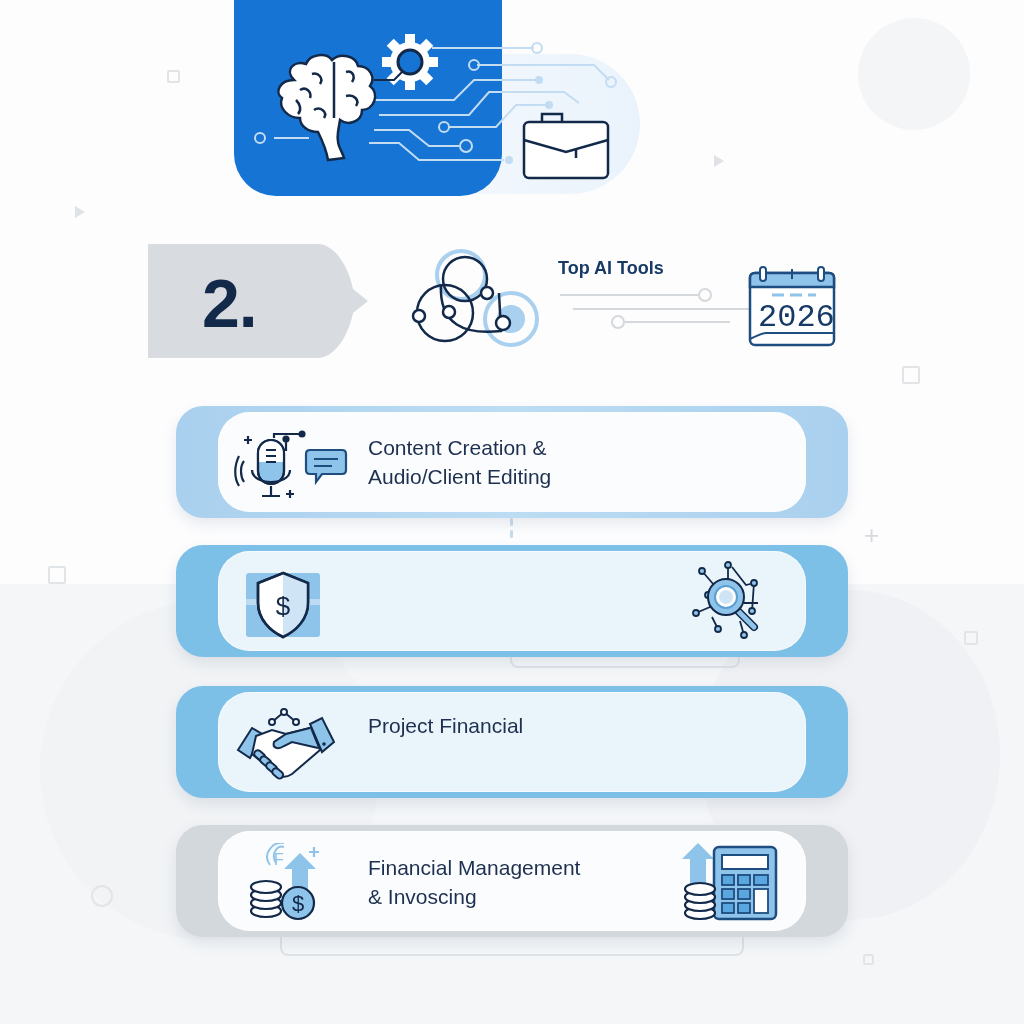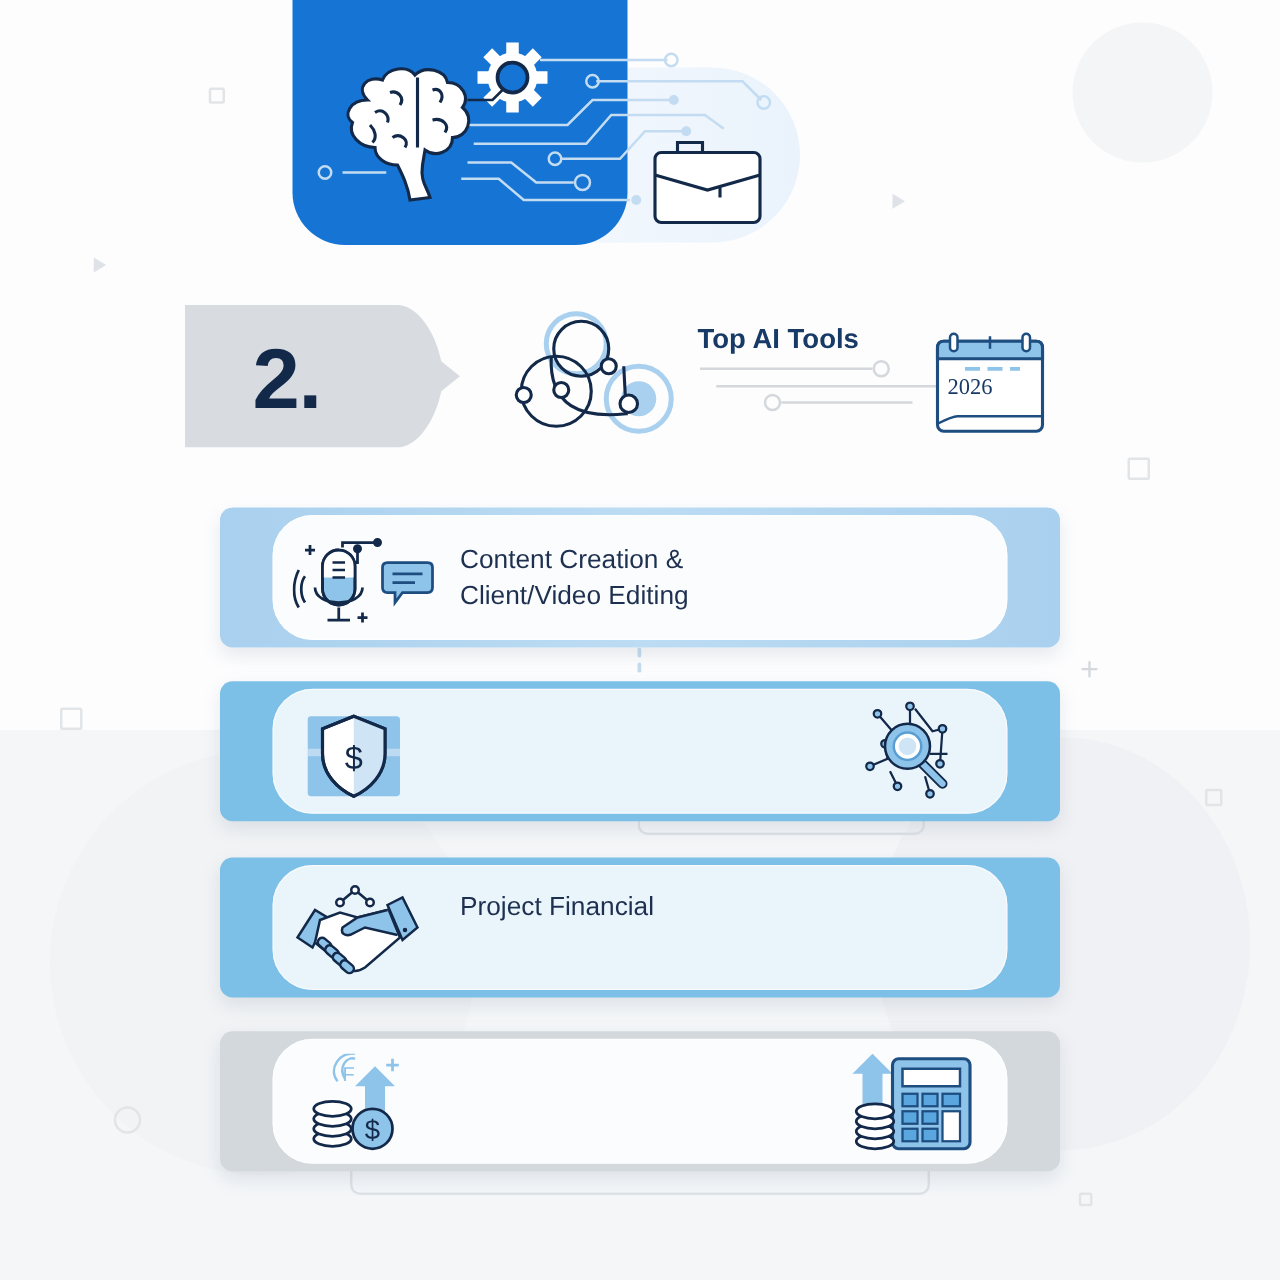--- a/index.html
+++ b/index.html
@@ -33,26 +33,26 @@
   
   .number-tab {
     position:absolute; left:148px; top:244px; width:220px; height:114px;
   }
   .number-tab svg { position:absolute; left:0; top:0; }
   .number-label {
     position:absolute; left:54px; top:20px; font-size:68px; font-weight:bold; color:#13294a;
     letter-spacing:-1px;
   }
   .header-title {
-    position:absolute; left:558px; top:258px; font-size:22px; font-weight:bold; color:#173a66;
+    position:absolute; left:558px; top:258px; font-size:18px; font-weight:bold; color:#173a66;
   }
 
   
   .card-outer {
-    position:absolute; left:176px; width:672px; height:112px; border-radius:10px;
+    position:absolute; left:176px; width:672px; height:112px; border-radius:27px;
     box-shadow:0 6px 14px rgba(120,140,160,0.18);
   }
   .card-inner {
     position:absolute; left:42px; top:6px; width:588px; height:100px; border-radius:32px;
     box-shadow:inset 0 0 0 1px rgba(255,255,255,0.6);
   }
   .card-text {
     position:absolute; left:192px; font-size:21px; line-height:29px; color:#1e3050;
   }
   .card-icon { position:absolute; }
@@ -165,21 +165,21 @@
 <div style="position:absolute;left:748px;top:265px;width:88px;height:82px;">
   <svg width="88" height="82" viewBox="0 0 88 82" style="position:absolute;left:0;top:0;">
     <rect x="2" y="8" width="84" height="72" rx="5" fill="#ffffff" stroke="#1e4d80" stroke-width="2.5"></rect>
     <path d="M2 13 Q2 8 7 8 H81 Q86 8 86 13 V22 H2 Z" fill="#8ec3ea" stroke="#1e4d80" stroke-width="2.5"></path>
     <rect x="12" y="2" width="6" height="14" rx="3" fill="#ffffff" stroke="#1e4d80" stroke-width="2"></rect>
     <rect x="70" y="2" width="6" height="14" rx="3" fill="#ffffff" stroke="#1e4d80" stroke-width="2"></rect>
     <path d="M44 4 V14" stroke="#1e4d80" stroke-width="2"></path>
     <path d="M24 30 H36 M42 30 H54 M60 30 H68" stroke="#8ec3ea" stroke-width="3"></path>
     <path d="M2 74 Q14 68 18 68 H86" fill="none" stroke="#1e4d80" stroke-width="2"></path>
   </svg>
-  <span style="position:absolute;left:10px;top:34px;font-size:18px;color:#173a66;font-family:Liberation Serif, serif;">2026</span>
+  <span style="position:absolute;left:10px;top:34px;font-size:32px;color:#173a66;font-family:Liberation Mono, monospace;">2026</span>
 </div>
 
 <div class="connector" style="left:510px;top:518px;width:3px;height:8px;background:#c5dcee;border-radius:2px;"></div>
 <div class="connector" style="left:510px;top:530px;width:3px;height:8px;background:#c5dcee;border-radius:2px;"></div>
 <div class="connector" style="left:510px;top:650px;width:230px;height:18px;border:2px solid #dde2e7;border-top:none;border-radius:0 0 8px 8px;box-sizing:border-box;"></div>
 <div class="connector" style="left:280px;top:930px;width:464px;height:26px;border:2px solid #dde2e7;border-top:none;border-radius:0 0 8px 8px;box-sizing:border-box;"></div>
 
 <div class="card-outer" style="top:406px;background:linear-gradient(90deg,#a9d0ee,#bcdcf3 50%,#a9d0ee);">
   <div class="card-inner" style="background:#fbfcfd;"></div>
   <svg class="card-icon" style="left:58px;top:20px;" width="120" height="80" viewBox="0 0 120 80">
@@ -196,21 +196,21 @@
     <path d="M24 36 V28 A13 13 0 0 1 50 28 V36 Z" fill="#ffffff"></path>
     <rect x="24" y="14" width="26" height="44" rx="13" fill="none" stroke="#13294a" stroke-width="2.2"></rect>
     <path d="M32 24 H42 M32 30 H42 M32 36 H42" stroke="#13294a" stroke-width="2"></path>
     <path d="M18 44 C18 60 56 60 56 44" fill="none" stroke="#13294a" stroke-width="2.2"></path>
     <path d="M37 60 V70 M28 70 H46" stroke="#13294a" stroke-width="2.2"></path>
     <path d="M76 24 H108 Q112 24 112 28 V44 Q112 48 108 48 H88 L82 56 V48 H76 Q72 48 72 44 V28 Q72 24 76 24 Z" fill="#8ec3ea" stroke="#1e4d80" stroke-width="2.2"></path>
     <path d="M80 33 H104 M80 40 H98" stroke="#1e4d80" stroke-width="2.2"></path>
   </svg>
   <div class="card-text" style="top:27px;">
     <div>Content Creation &amp;</div>
-    <div>Client/Video Editing</div>
+    <div>Audio/Client Editing</div>
   </div>
 </div>
 
 <div class="card-outer" style="top:545px;background:#7cc0e8;">
   <div class="card-inner" style="background:#eaf4fb;"></div>
   <svg class="card-icon" style="left:70px;top:24px;" width="76" height="72" viewBox="0 0 76 72">
     <rect x="0" y="4" width="74" height="64" rx="3" fill="#8ec3ea"></rect>
     <rect x="0" y="30" width="74" height="6" fill="#eaf4fb" opacity="0.5"></rect>
     <path d="M37 4 L62 14 V34 C62 50 50 62 37 68 C24 62 12 50 12 34 V14 Z" fill="#ffffff" stroke="#13294a" stroke-width="2.5"></path>
     <path d="M37 4 L62 14 V34 C62 50 50 62 37 68 Z" fill="#cfe5f6"></path>
@@ -294,13 +294,17 @@
       <rect x="58" y="62" width="12" height="10"></rect>
     </g>
     <rect x="74" y="48" width="14" height="24" fill="#ffffff" stroke="#1e4d80" stroke-width="1.8"></rect>
     <g fill="#ffffff" stroke="#13294a" stroke-width="2.2">
       <ellipse cx="20" cy="72" rx="15" ry="6"></ellipse>
       <ellipse cx="20" cy="64" rx="15" ry="6"></ellipse>
       <ellipse cx="20" cy="56" rx="15" ry="6"></ellipse>
       <ellipse cx="20" cy="48" rx="15" ry="6"></ellipse>
     </g>
   </svg>
+  <div class="card-text" style="top:28px;">
+    <div>Financial Management</div>
+    <div>&amp; Invoscing</div>
+  </div>
 </div>
 
 </body></html>

